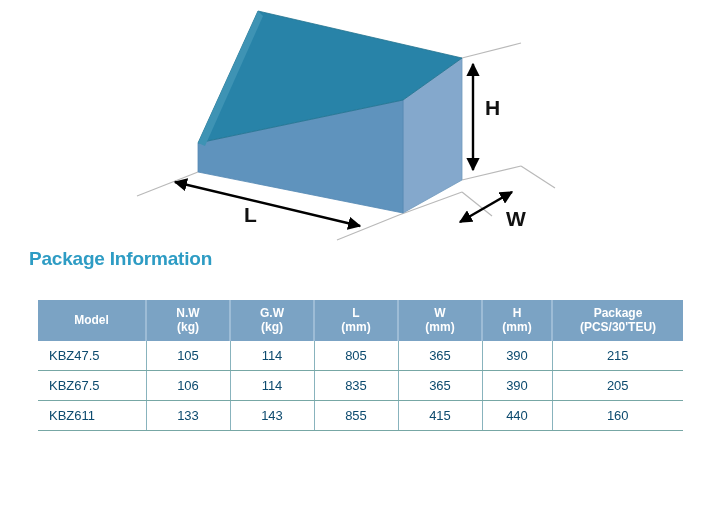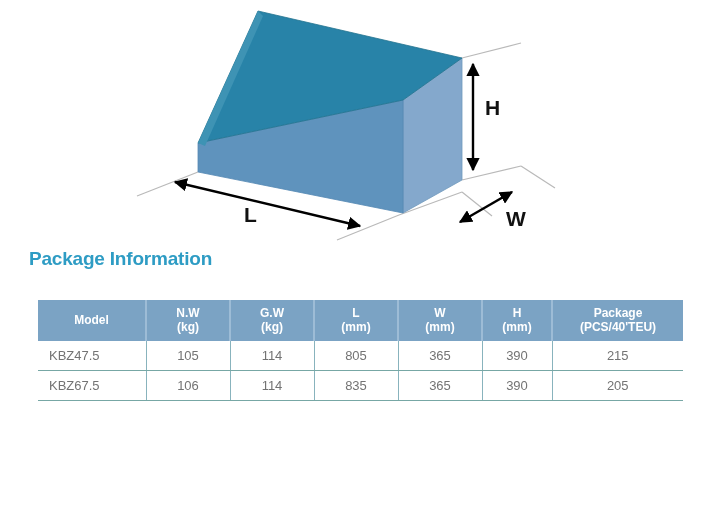--- a/index.html
+++ b/index.html
@@ -78,21 +78,21 @@
   }
   #package-table th:first-child {
     border-left: 0;
     margin-left: 42px;
   }
   #package-table th .th-line {
     display: block;
   }
   #package-table td {
     font-size: 13px;
-    color: #737373;
+    color: #0c4a6e;
     text-align: center;
     vertical-align: middle;
     height: 29px;
     padding: 0;
     border-bottom: 1.5px solid #77a7a5;
     border-right: 1.5px solid #88b3bd;
     background: #ffffff;
   }
   #package-table td:last-child {
     border-right: 0;
@@ -187,21 +187,21 @@
       <th>
         <span class="th-line">W</span>
         <span class="th-line">(mm)</span>
       </th>
       <th>
         <span class="th-line">H</span>
         <span class="th-line">(mm)</span>
       </th>
       <th>
         <span class="th-line">Package</span>
-        <span class="th-line">(PCS/40'TEU)</span>
+        <span class="th-line">(PCS/30'TEU)</span>
       </th>
     </tr>
   </thead>
   <tbody>
     <tr>
       <td>KBZ47.5</td>
       <td>105</td>
       <td>114</td>
       <td>805</td>
       <td>365</td>
@@ -210,14 +210,23 @@
     </tr>
     <tr>
       <td>KBZ67.5</td>
       <td>106</td>
       <td>114</td>
       <td>835</td>
       <td>365</td>
       <td>390</td>
       <td>205</td>
     </tr>
+    <tr>
+      <td>KBZ611</td>
+      <td>133</td>
+      <td>143</td>
+      <td>855</td>
+      <td>415</td>
+      <td>440</td>
+      <td>160</td>
+    </tr>
   </tbody>
 </table>
 
 </body></html>

